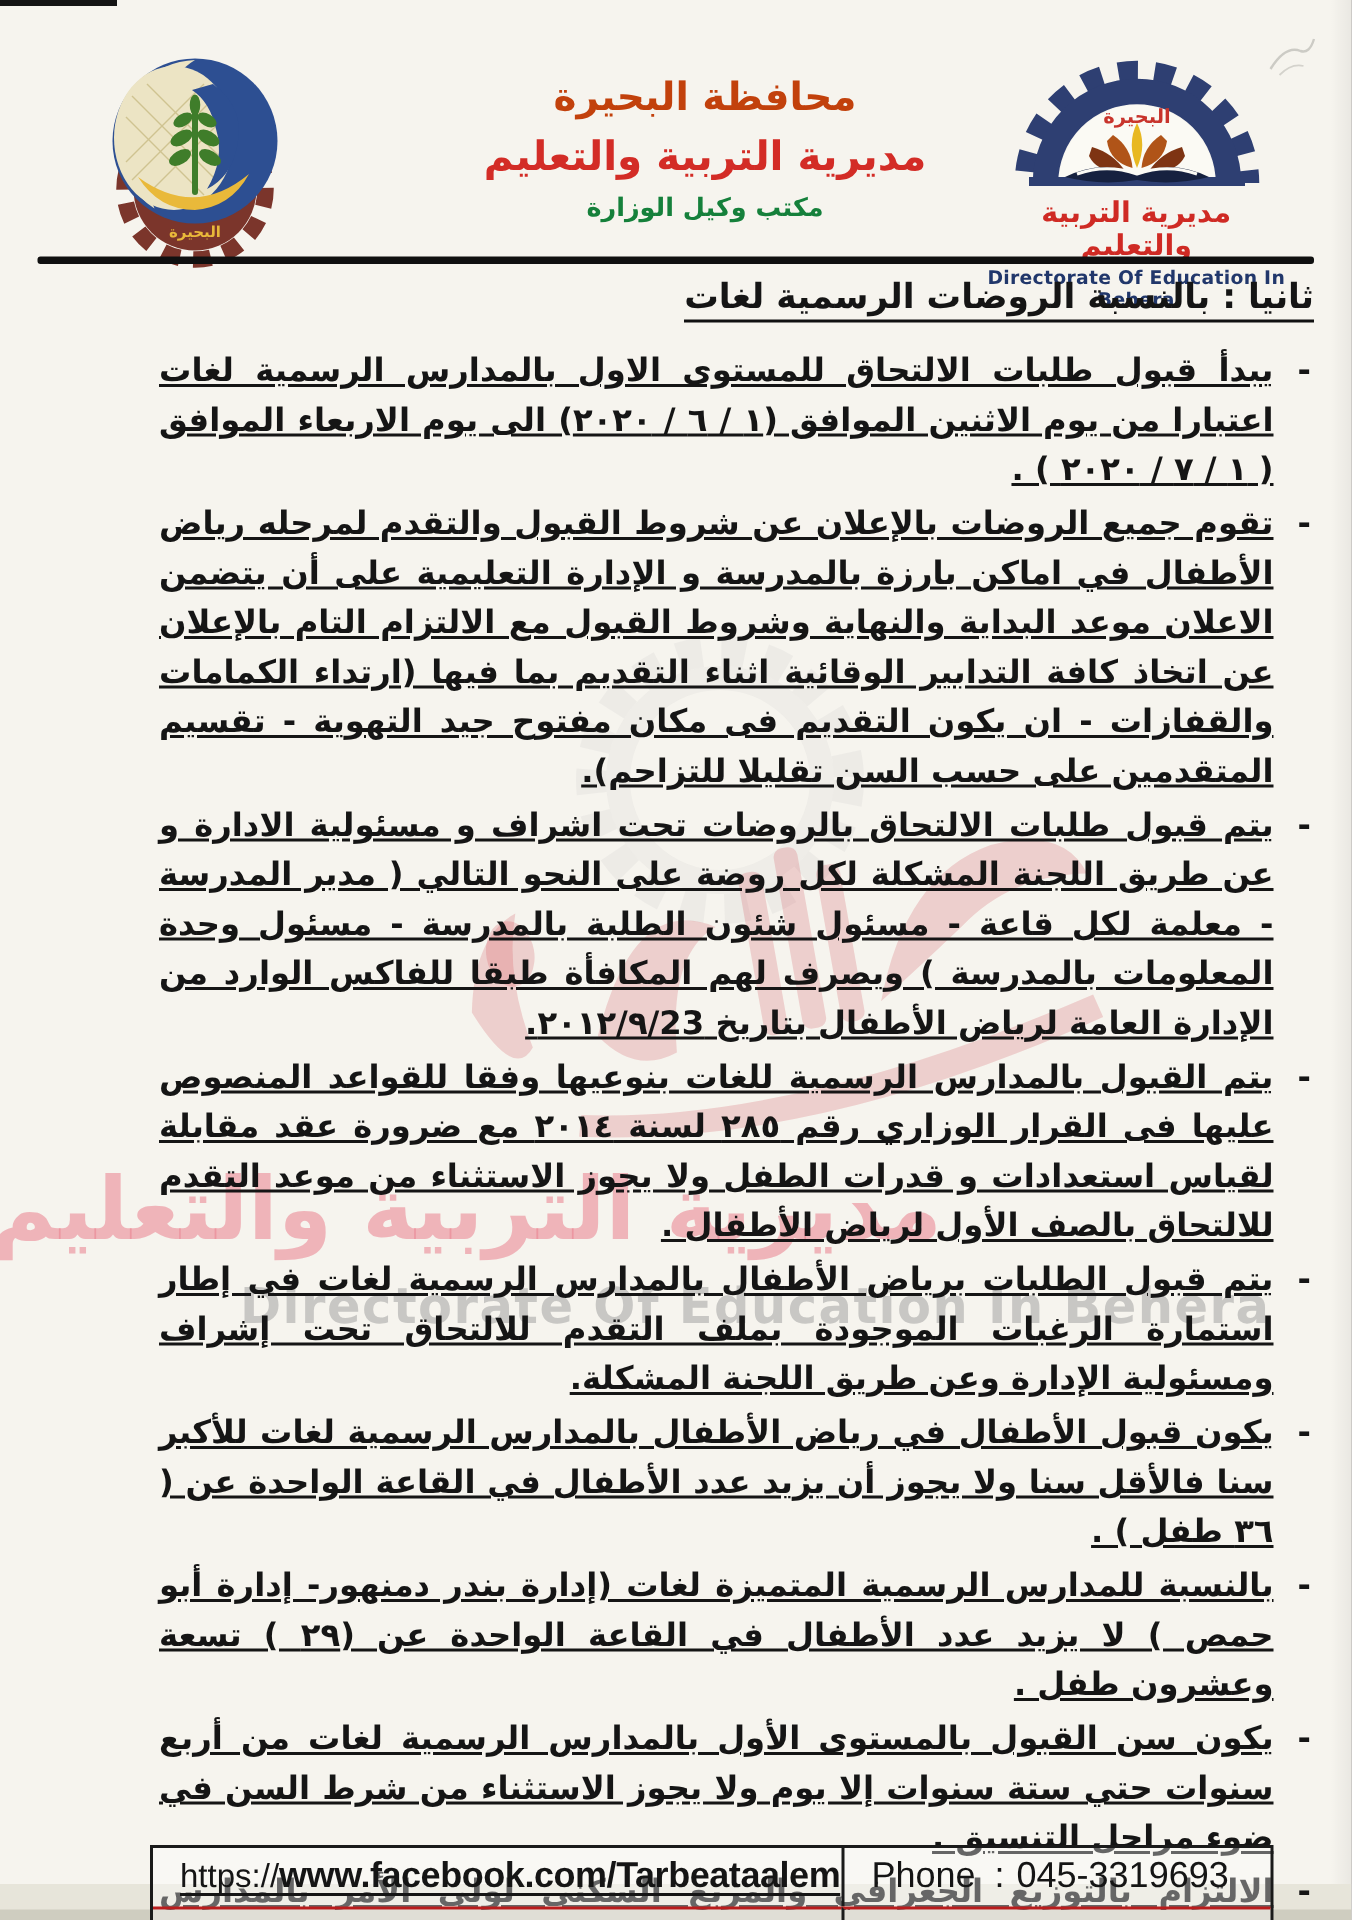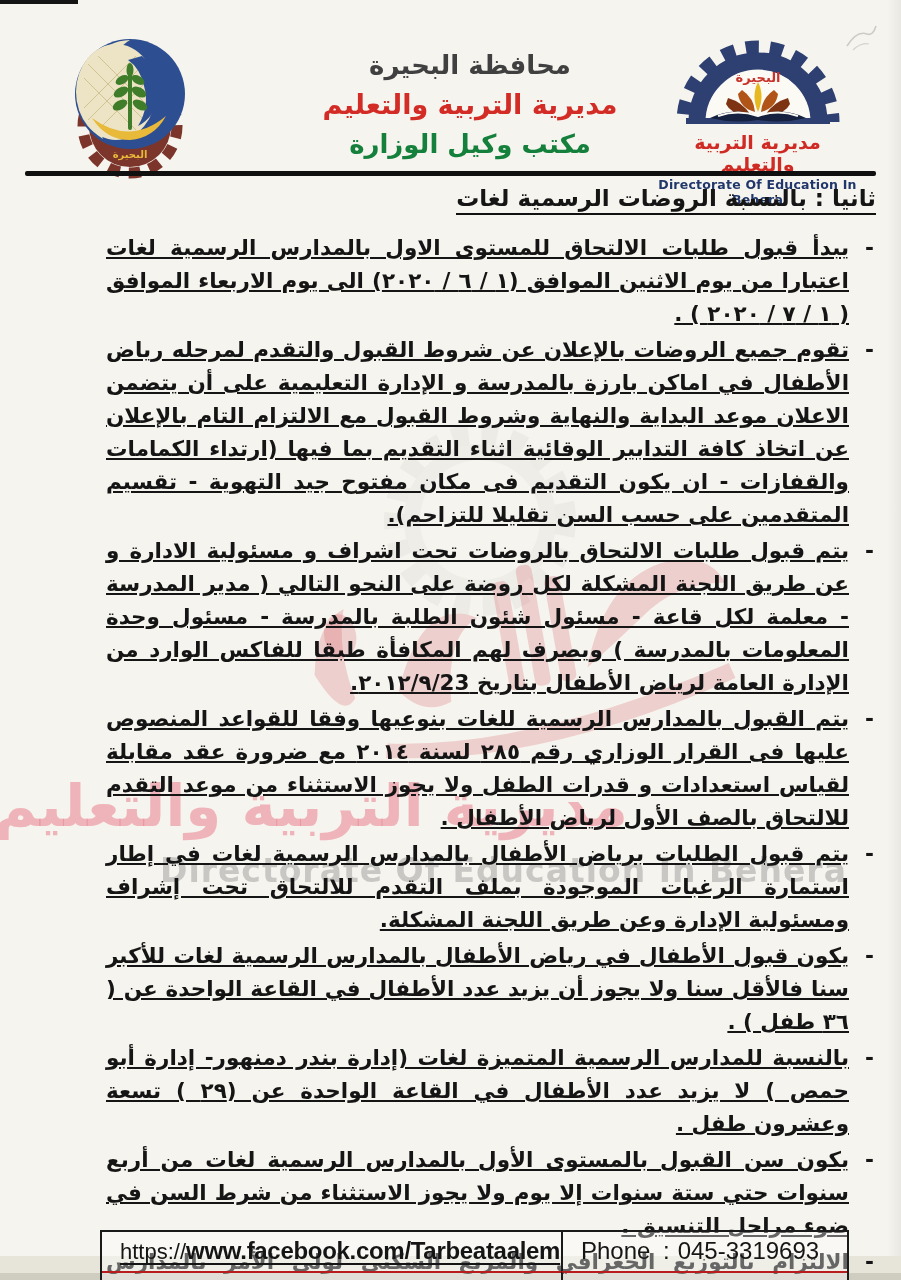--- a/index.html
+++ b/index.html
@@ -13,21 +13,21 @@
   .topline{position:absolute;left:0;top:0;width:78px;height:4px;background:#141414;}
   .penmark{position:absolute;right:22px;top:20px;width:36px;height:34px;opacity:.45;}
   .bottom-strip{position:absolute;left:0;right:0;bottom:0;height:24px;background:#e7e5da;}
   .bottom-strip::after{content:"";position:absolute;left:0;right:0;bottom:0;height:7px;background:#cfcdc0;}
   .right-shade{position:absolute;top:0;right:0;bottom:0;width:14px;background:linear-gradient(to right,rgba(0,0,0,0),rgba(0,0,0,.05));}
 
   
   .hdr-center{position:absolute;left:295px;top:50px;width:350px;text-align:center;font-weight:bold;direction:rtl;}
   .hdr-center .l1{font-size:26px;letter-spacing:.5px;}
   .hdr-center .l2{font-size:27px;margin-top:9px;}
-  .hdr-center .l3{font-size:26px;margin-top:9px;}
+  .hdr-center .l3{font-size:17px;margin-top:9px;}
   .logo-left{position:absolute;left:58px;top:34px;width:145px;height:148px;}
   .logo-right{position:absolute;left:655px;top:30px;width:205px;text-align:center;}
   .logo-right .cap-ar{font-size:19px;font-weight:bold;direction:rtl;margin-top:1px;}
   .logo-right .cap-en{font-size:12.5px;font-weight:bold;margin-top:2px;letter-spacing:.2px;}
 
   .divider{position:absolute;top:171px;left:25px;right:25px;height:5px;background:#101010;border-radius:2px;}
 
   .sec-title{position:absolute;top:185px;right:25px;direction:rtl;font-size:23px;font-weight:bold;
     border-bottom:2.5px solid #111;padding-bottom:2px;}
 
@@ -103,21 +103,21 @@
       <ellipse cx="81" cy="58" rx="8" ry="4.5" transform="rotate(30 81 58)"></ellipse>
       <ellipse cx="62" cy="71" rx="8" ry="4.5" transform="rotate(-30 62 71)"></ellipse>
       <ellipse cx="82" cy="71" rx="8" ry="4.5" transform="rotate(30 82 71)"></ellipse>
       <ellipse cx="72" cy="36" rx="3.5" ry="7"></ellipse>
     </g>
 
     <text x="72" y="124" text-anchor="middle" font-size="10" font-weight="bold" fill="#e9b93a">البحيرة</text>
   </svg>
 
   <div class="hdr-center">
-    <div class="l1" style="color:#404040;">محافظة البحيرة</div>
+    <div class="l1" style="color:#c2410c;">محافظة البحيرة</div>
     <div class="l2" style="color:#d32c26;">مديرية التربية والتعليم</div>
     <div class="l3" style="color:#15803b;">مكتب وكيل الوزارة</div>
   </div>
 
   <div class="logo-right">
     <svg width="180" height="96" viewBox="0 0 180 96">
 
       <circle cx="90" cy="92" r="74" fill="none" stroke="#2e3f72" stroke-width="15" stroke-dasharray="13 11"></circle>
       <circle cx="90" cy="92" r="61" fill="none" stroke="#2e3f72" stroke-width="17"></circle>
       <circle cx="90" cy="92" r="52" fill="#fbfaf4"></circle>

